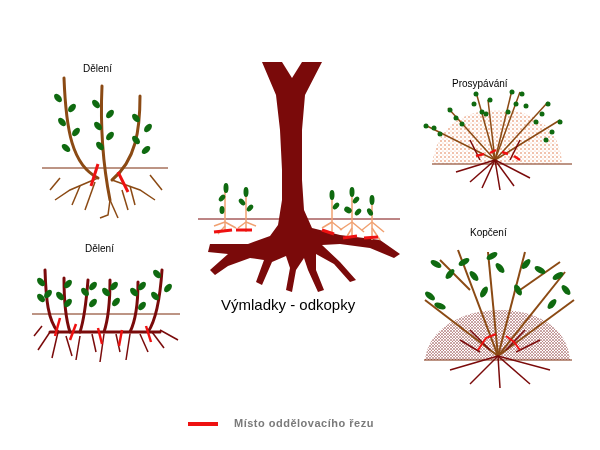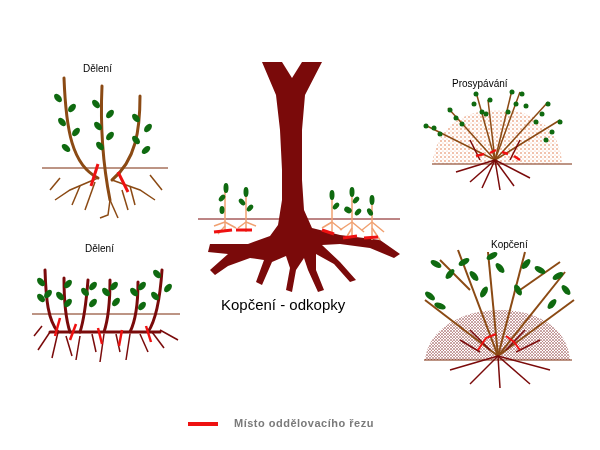--- a/index.html
+++ b/index.html
@@ -268,16 +268,16 @@
       <path d="M478 350 L486 338 L496 334"></path>
       <path d="M506 336 L514 342 L520 350"></path>
     </g>
   </g>
 
   <line x1="188" y1="424" x2="218" y2="424" stroke="#ee1111" stroke-width="4"></line>
 </svg>
 
 <div class="label" style="left:83px; top:63px;">Dělení</div>
 <div class="label" style="left:85px; top:243px;">Dělení</div>
-<div class="label" style="left:221px; top:296px; font-size:15px;">Kopčení - odkopky</div>
+<div class="label" style="left:221px; top:296px; font-size:15px;">Výmladky - odkopky</div>
 <div class="label" style="left:452px; top:78px;">Prosypávání</div>
-<div class="label" style="left:491px; top:227px;margin-top:12px;">Kopčení</div>
+<div class="label" style="left:470px; top:227px;">Kopčení</div>
 <div class="legend-text" style="left:234px; top:417px;">Místo oddělovacího řezu</div>
 
 </body></html>

